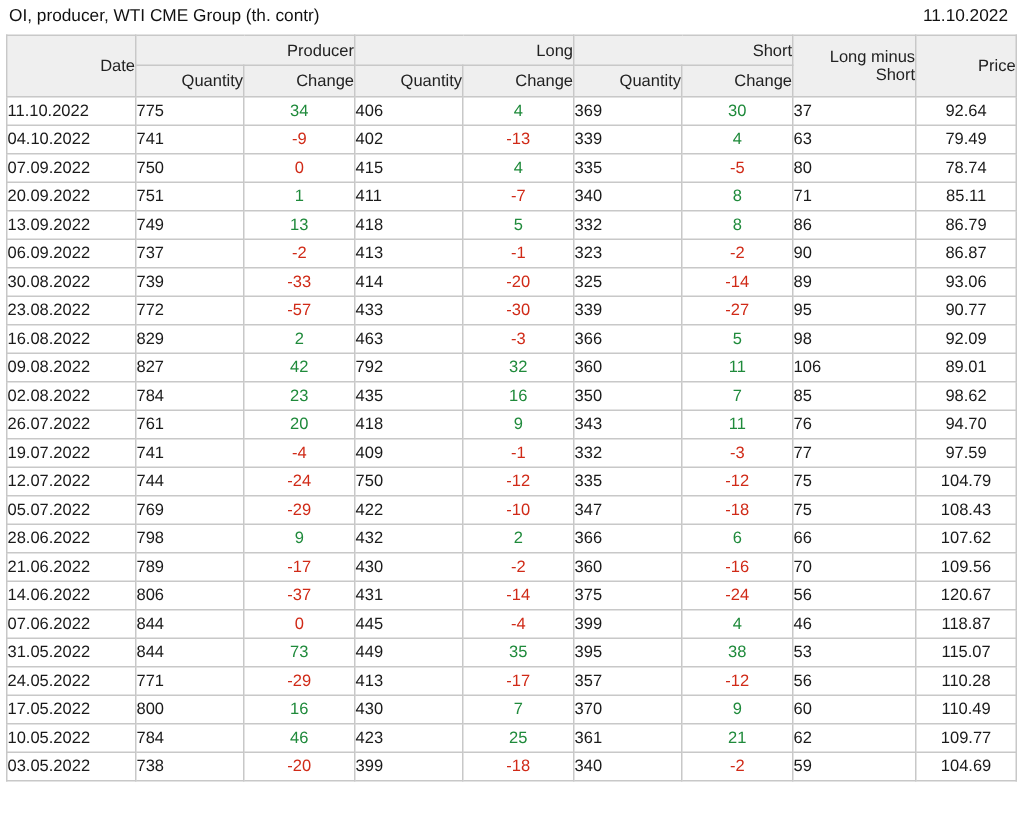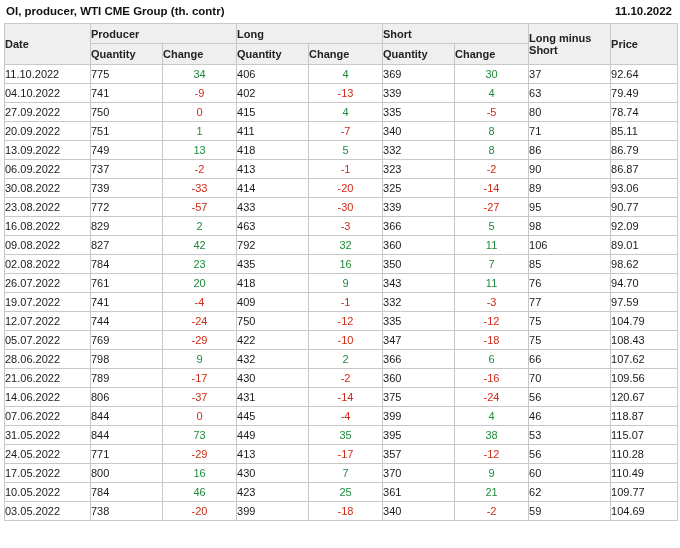--- a/index.html
+++ b/index.html
@@ -20,44 +20,44 @@
     height: 548px;
     position: relative;
     box-sizing: border-box;
   }
   .titlebar {
     display: flex;
     justify-content: space-between;
     align-items: center;
     padding: 5px 8px 6px 6px;
     font-size: 11.5px;
-    font-weight: bold;
+    font-weight: normal;
     color: #111;
   }
   .title-left { white-space: nowrap; }
   .title-right { white-space: nowrap; }
 
   table.grid {
     border-collapse: collapse;
     width: 672px;
     margin-left: 4px;
     table-layout: fixed;
   }
   table.grid th, table.grid td {
     border: 1px solid #c8c8c8;
     padding: 0;
     height: 19px;
     box-sizing: border-box;
   }
   thead th {
     background: #efefef;
-    font-weight: bold;
+    font-weight: normal;
     font-size: 11px;
     color: #222;
-    text-align: left;
+    text-align: right;
     vertical-align: middle;
   }
   thead th.grouphdr { height: 20px; }
   thead th.subhdr { height: 21px; margin-left: 44px; }
 
   tbody td {
     font-size: 11px;
     vertical-align: middle;
     background: #ffffff;
   }
@@ -70,21 +70,21 @@
     text-align: left;
     padding-left: 9px;
   }
   td.chg {
     text-align: center;
   }
   td.lms {
     text-align: left;
   }
   td.price {
-    text-align: left;
+    text-align: center;
   }
   .pos { color: #1f8a3b; }
   .neg { color: #d02a17; }
 
   
   col.c-date   { width: 86px; }
   col.c-q      { width: 72px; }
   col.c-c      { width: 74px; }
   col.c-lms    { width: 82px; }
   col.c-price  { width: 67px; }
@@ -146,21 +146,21 @@
           <td class="num">741</td>
           <td class="chg neg">-9</td>
           <td class="num">402</td>
           <td class="chg neg">-13</td>
           <td class="num">339</td>
           <td class="chg pos">4</td>
           <td class="lms">63</td>
           <td class="price">79.49</td>
         </tr>
         <tr>
-          <td class="date">27.09.2022</td>
+          <td class="date">07.09.2022</td>
           <td class="num">750</td>
           <td class="chg neg">0</td>
           <td class="num">415</td>
           <td class="chg pos">4</td>
           <td class="num">335</td>
           <td class="chg neg">-5</td>
           <td class="lms">80</td>
           <td class="price">78.74</td>
         </tr>
         <tr>

